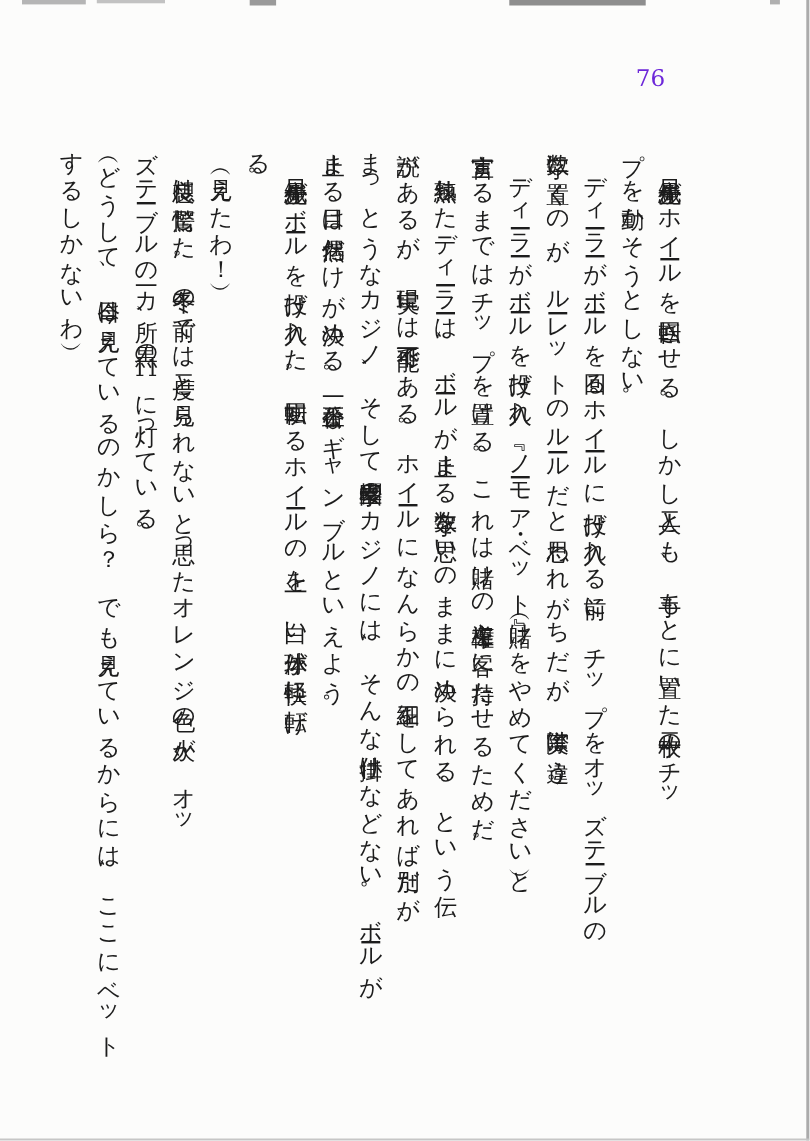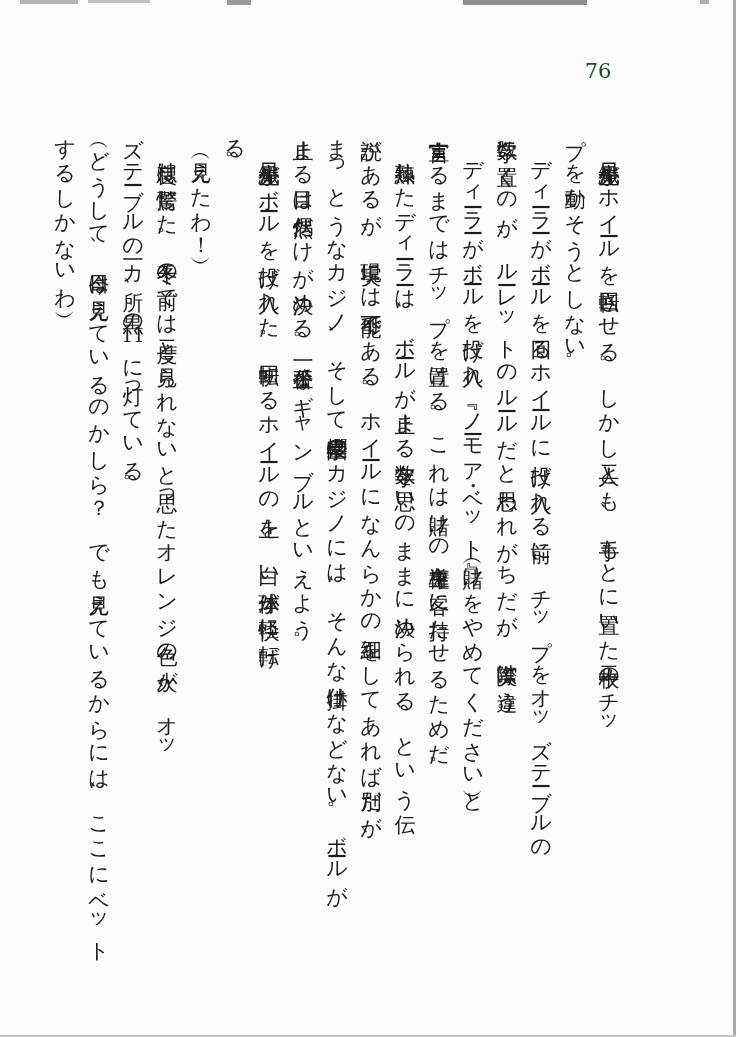--- a/index.html
+++ b/index.html
@@ -31,23 +31,22 @@
   .indent-half { text-indent:11px; }
   .tcy {                 
     text-combine-upright:all;
     -webkit-text-combine:horizontal;
     letter-spacing:0;
   }
   .pagenum {
     position:absolute;
     top:59px; left:578px;
     width:40px;
-    text-align:center;
     font-size:21px;
-    color:#14532d;
+    color:#6d28d9;
   }
   
   .edge-right  { position:absolute; top:0; right:0; width:3px; height:1037px; background:#ababab; }
   .edge-bottom { position:absolute; left:0; bottom:0; width:736px; height:2px; background:#c6c6c6; }
   
   .artifact { position:absolute; top:0; }
   .a1 { left:20px;  width:58px;  height:4px; background:#b5b5b5; }
   .a2 { left:88px;  width:62px;  height:3px; background:#c2c2c2; }
   .a3 { left:227px; width:24px;  height:5px; background:#9a9a9a; }
   .a4 { left:463px; width:124px; height:5px; background:#8e8e8e; }

